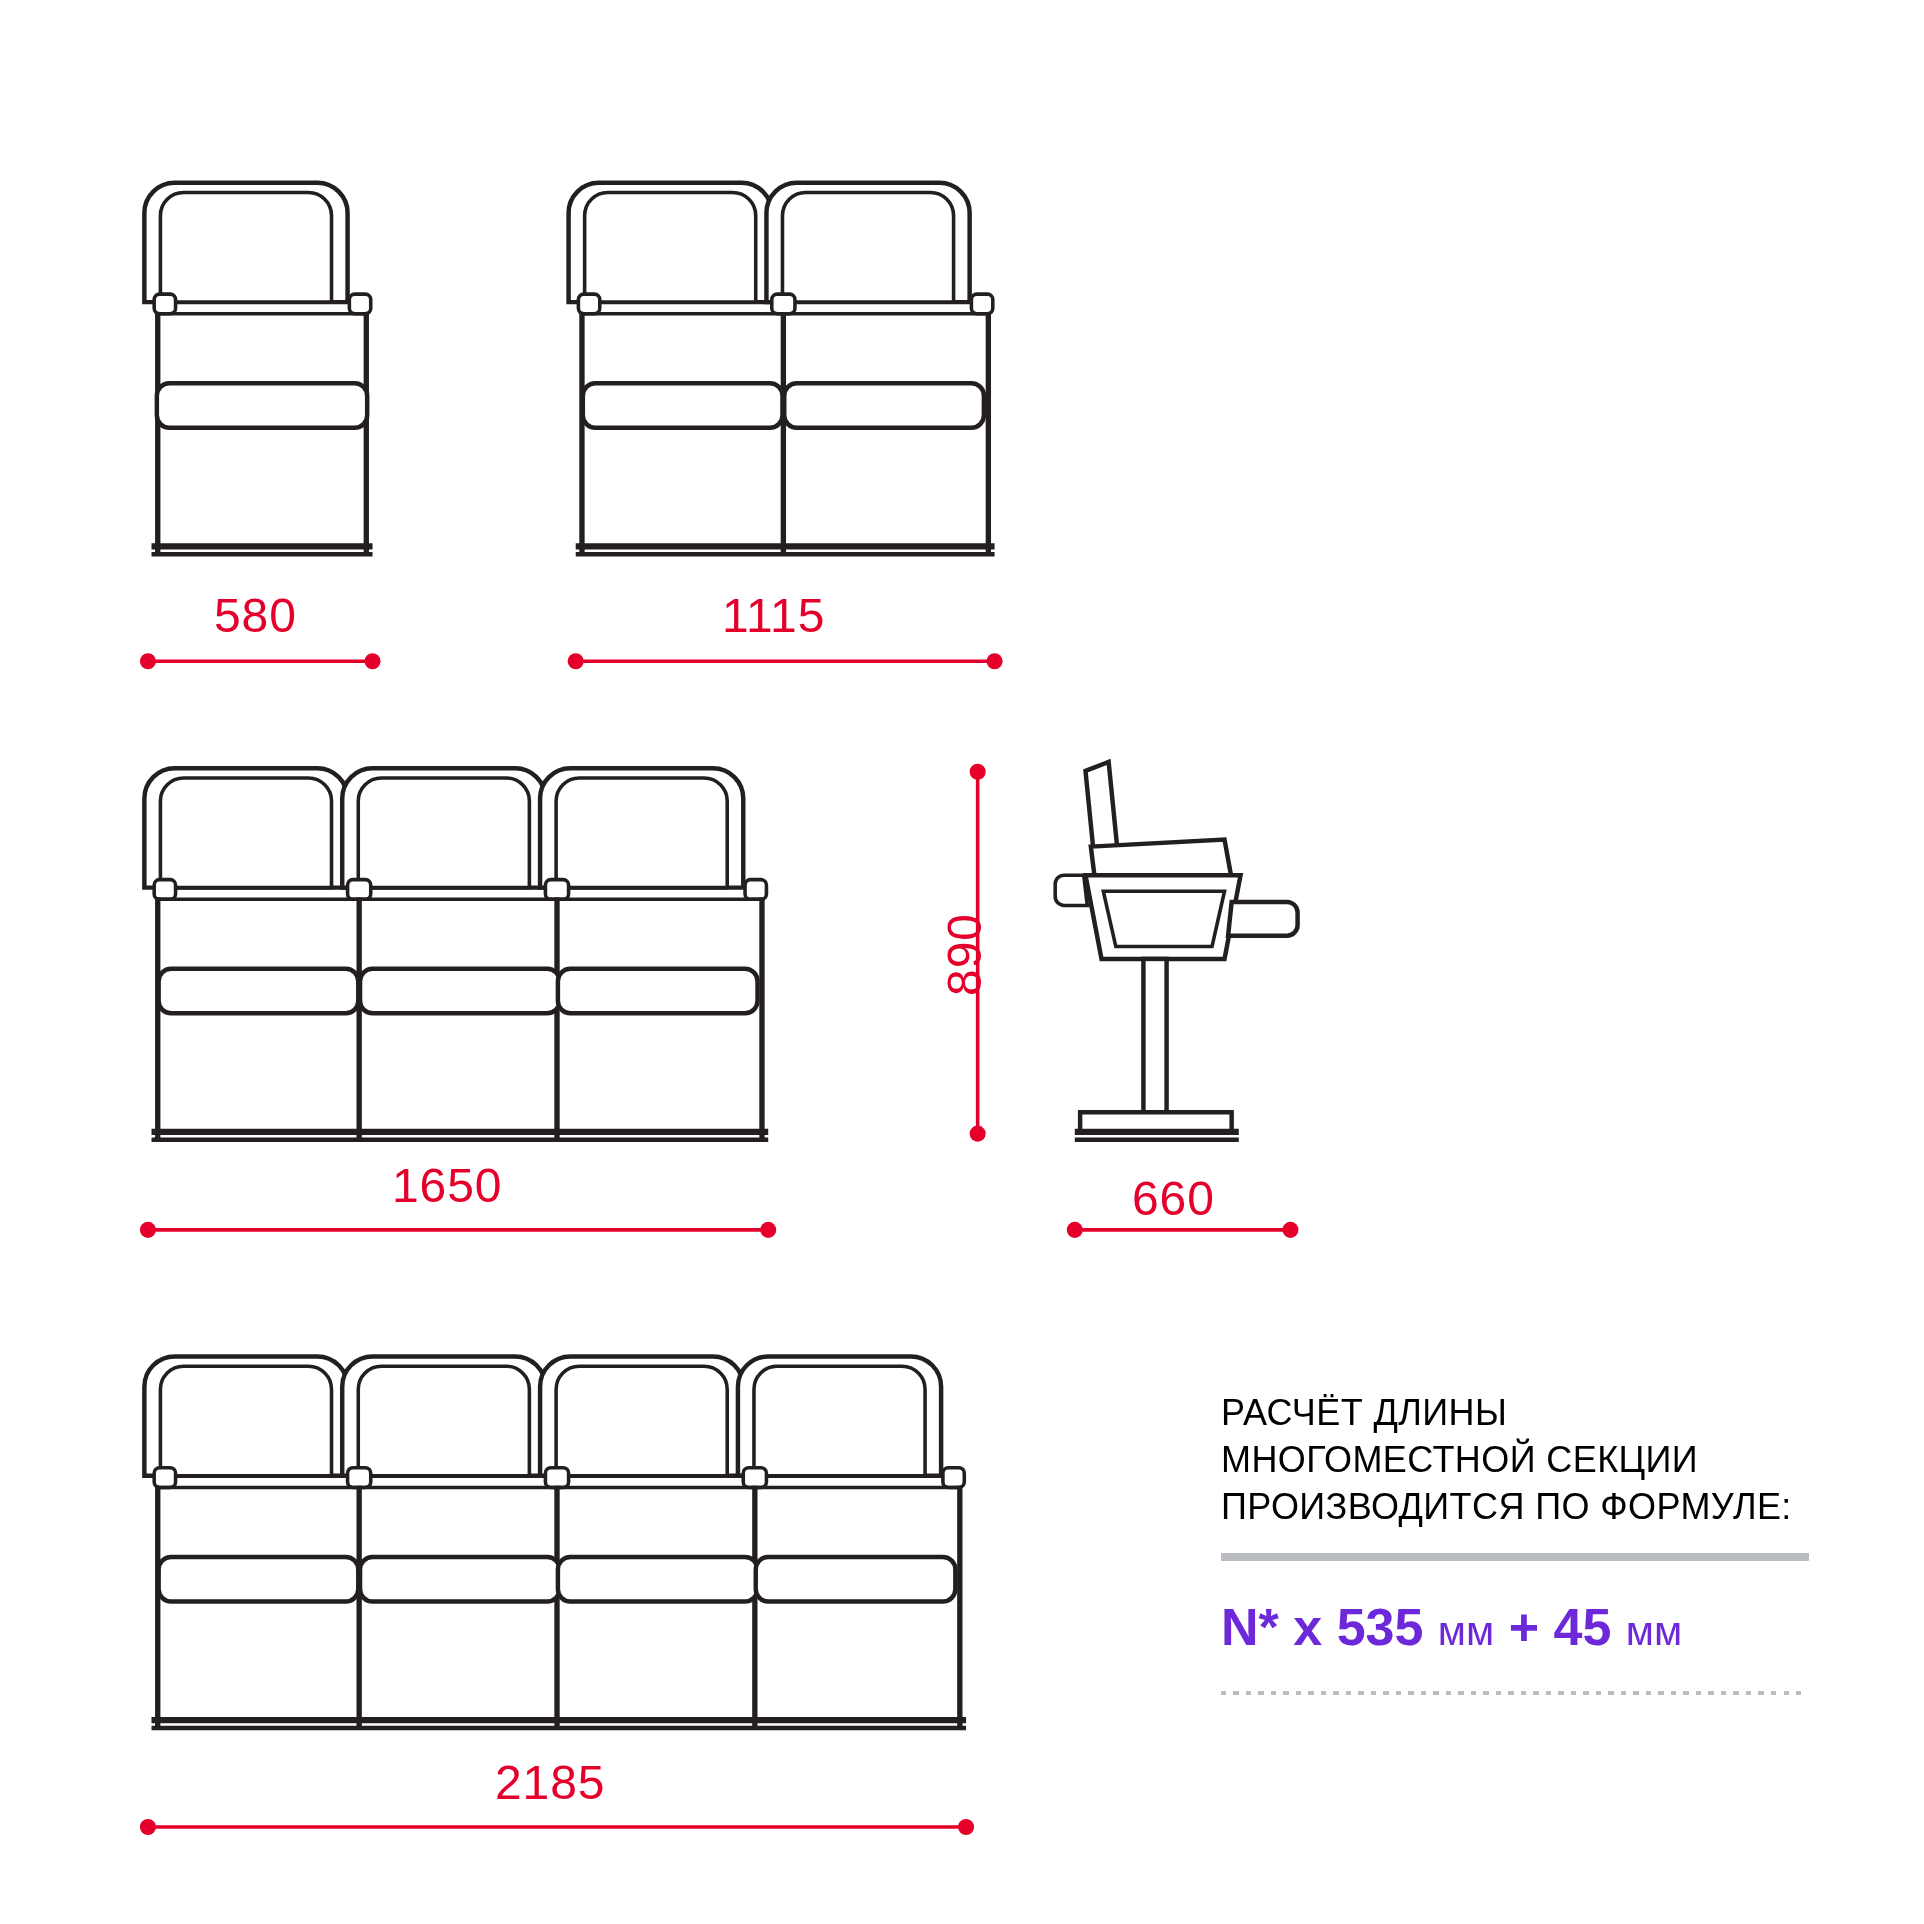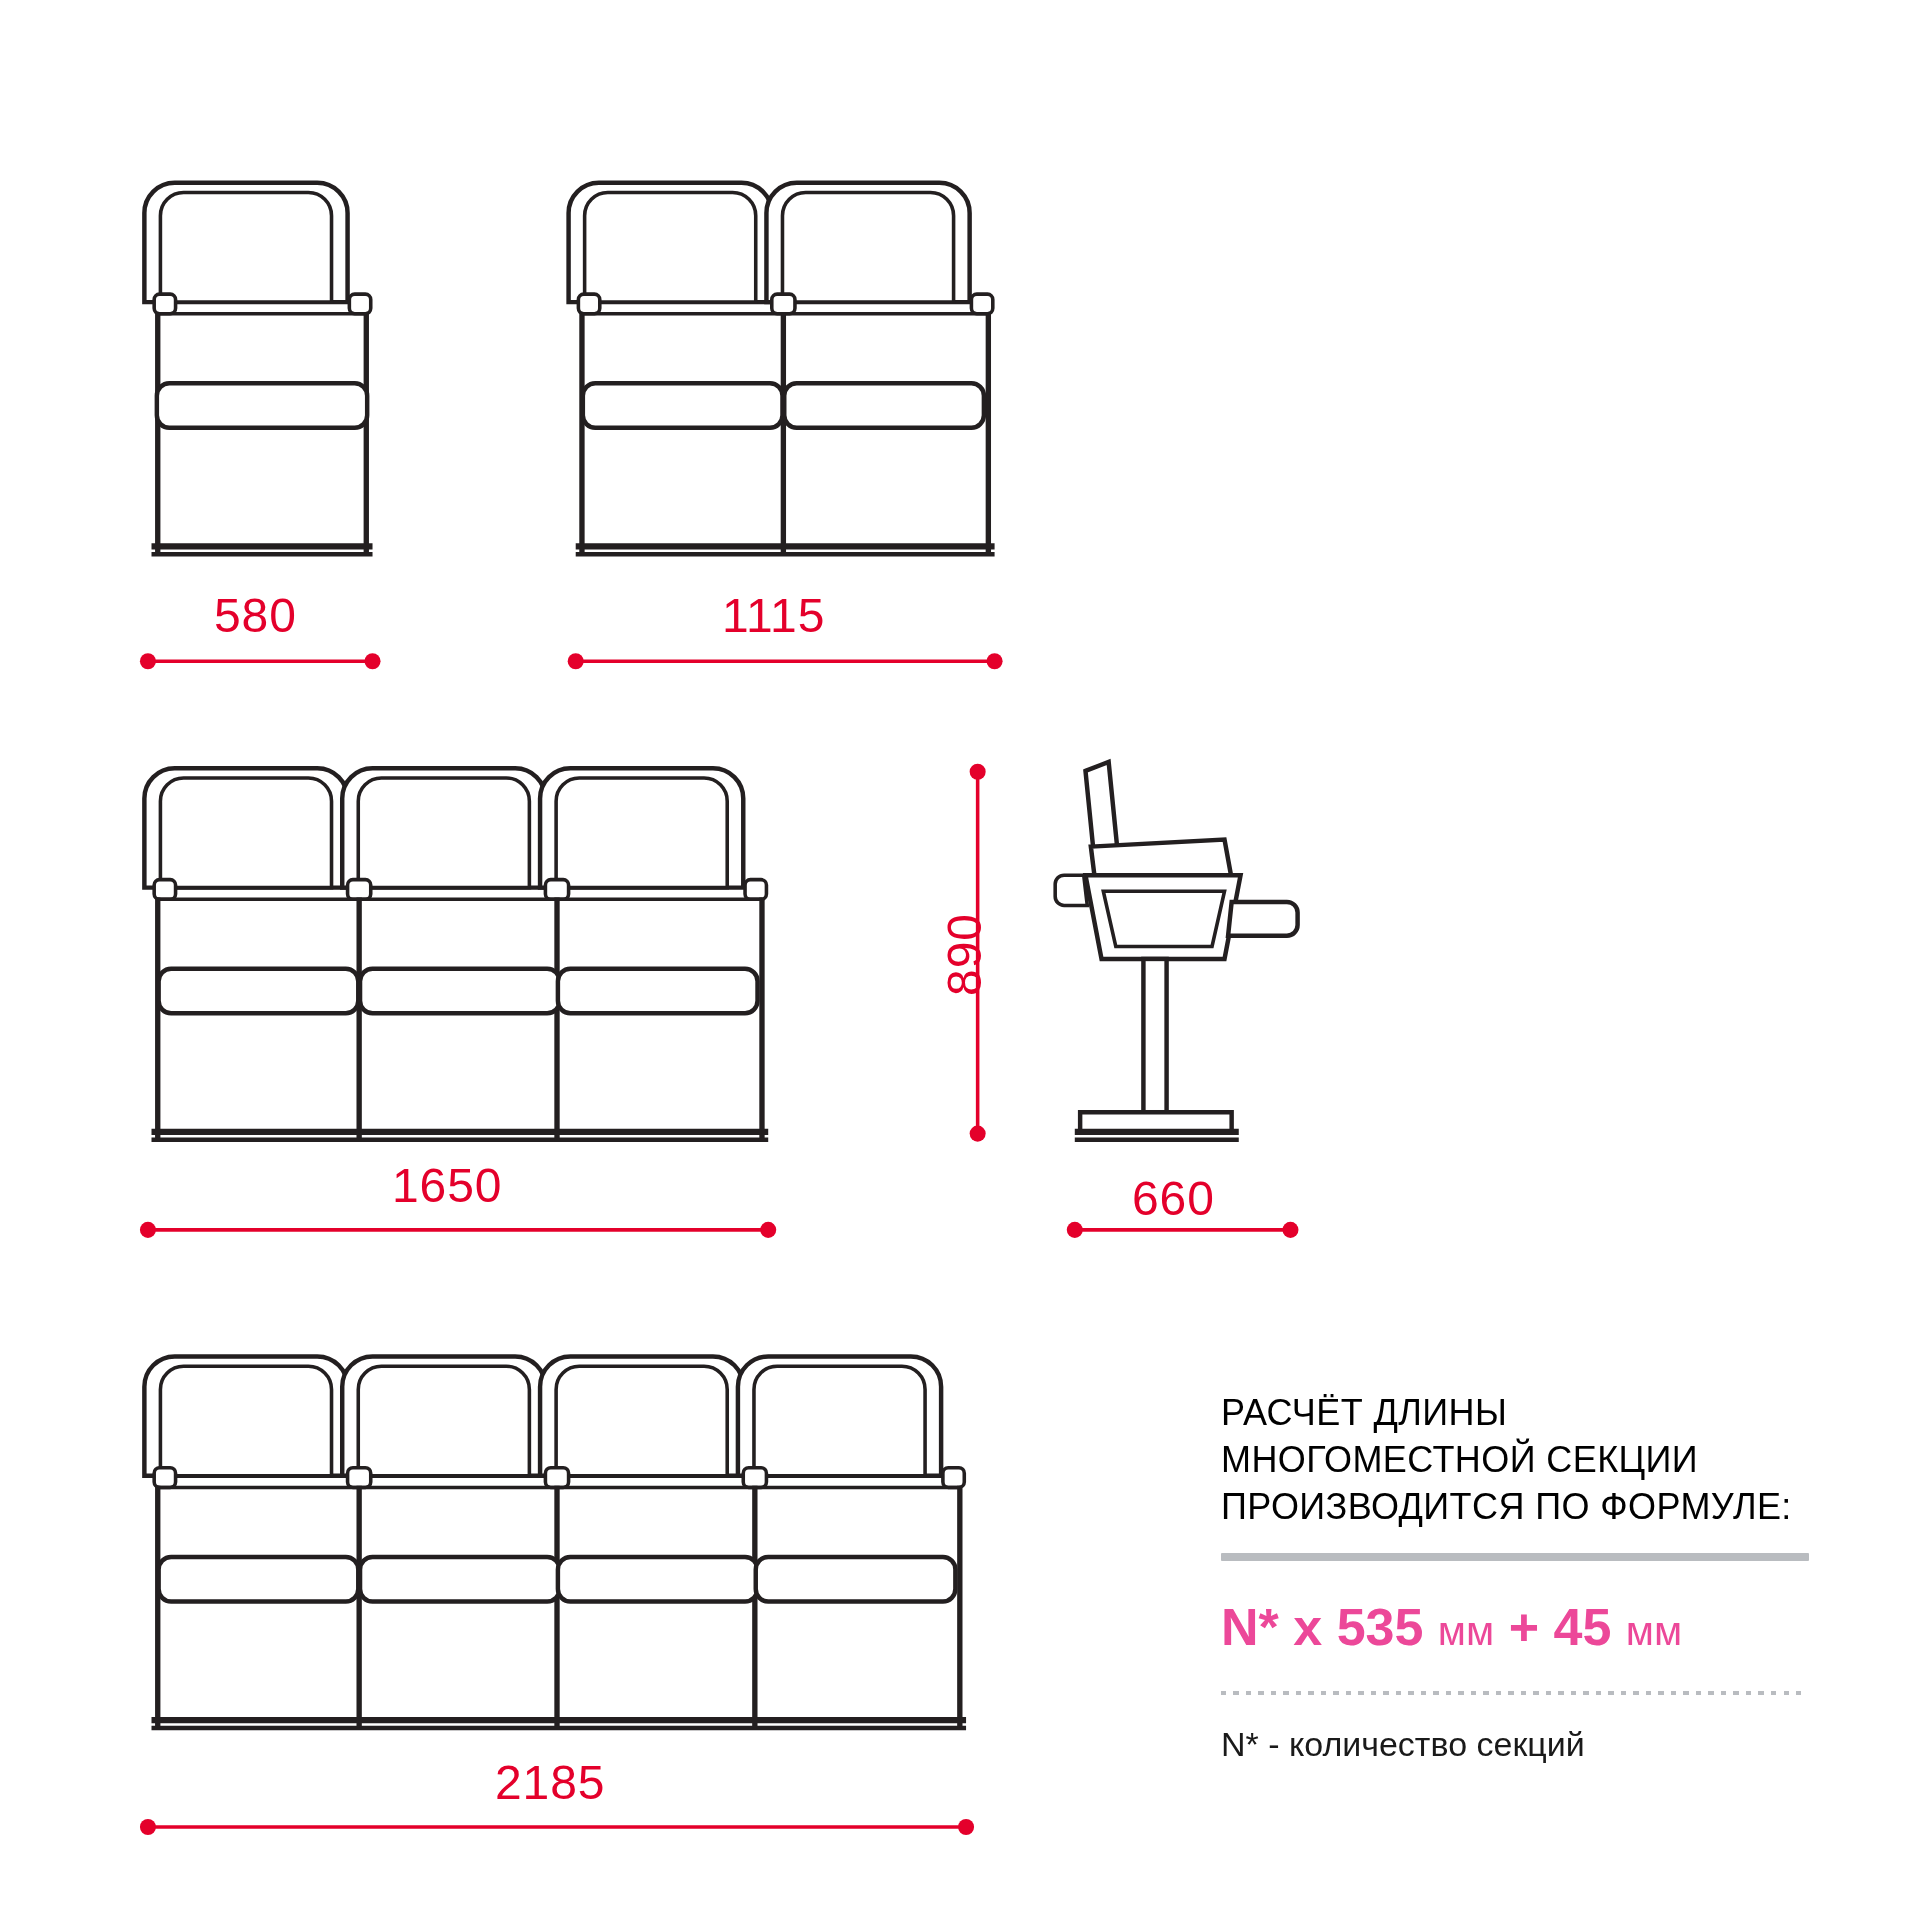--- a/index.html
+++ b/index.html
@@ -55,21 +55,21 @@
   .formula-rule {
     margin-top: 23px;
     height: 8px;
     background: #b9bcc0;
     width: 100%;
     border-radius: 0.9px;
   }
   .formula-main {
     margin-top: 36px;
     font-size: 52px;
-    color: #ec4899;
+    color: #6d28d9;
     white-space: nowrap;
   }
   .formula-main b { font-weight: bold; }
   .formula-main .unit { font-size: 41px; font-weight: normal; }
   .formula-dots {
     margin-top: 34px;
     width: 100%;
     height: 3.6px;
     background-image: repeating-linear-gradient(to right, #b9bcc0 0 5.3px, rgba(0,0,0,0) 5.3px 12.5px);
   }
@@ -288,17 +288,16 @@
       <b>x</b>
       <b>535</b>
       <span class="unit">мм</span>
       <b>+</b>
       <b>45</b>
       <span class="unit">мм</span>
     </div>
 
     <div class="formula-dots"></div>
 
-    <div class="formula-note">N* - количество секций</div>
   </div>
 
 </div>
 
 
 </body></html>

